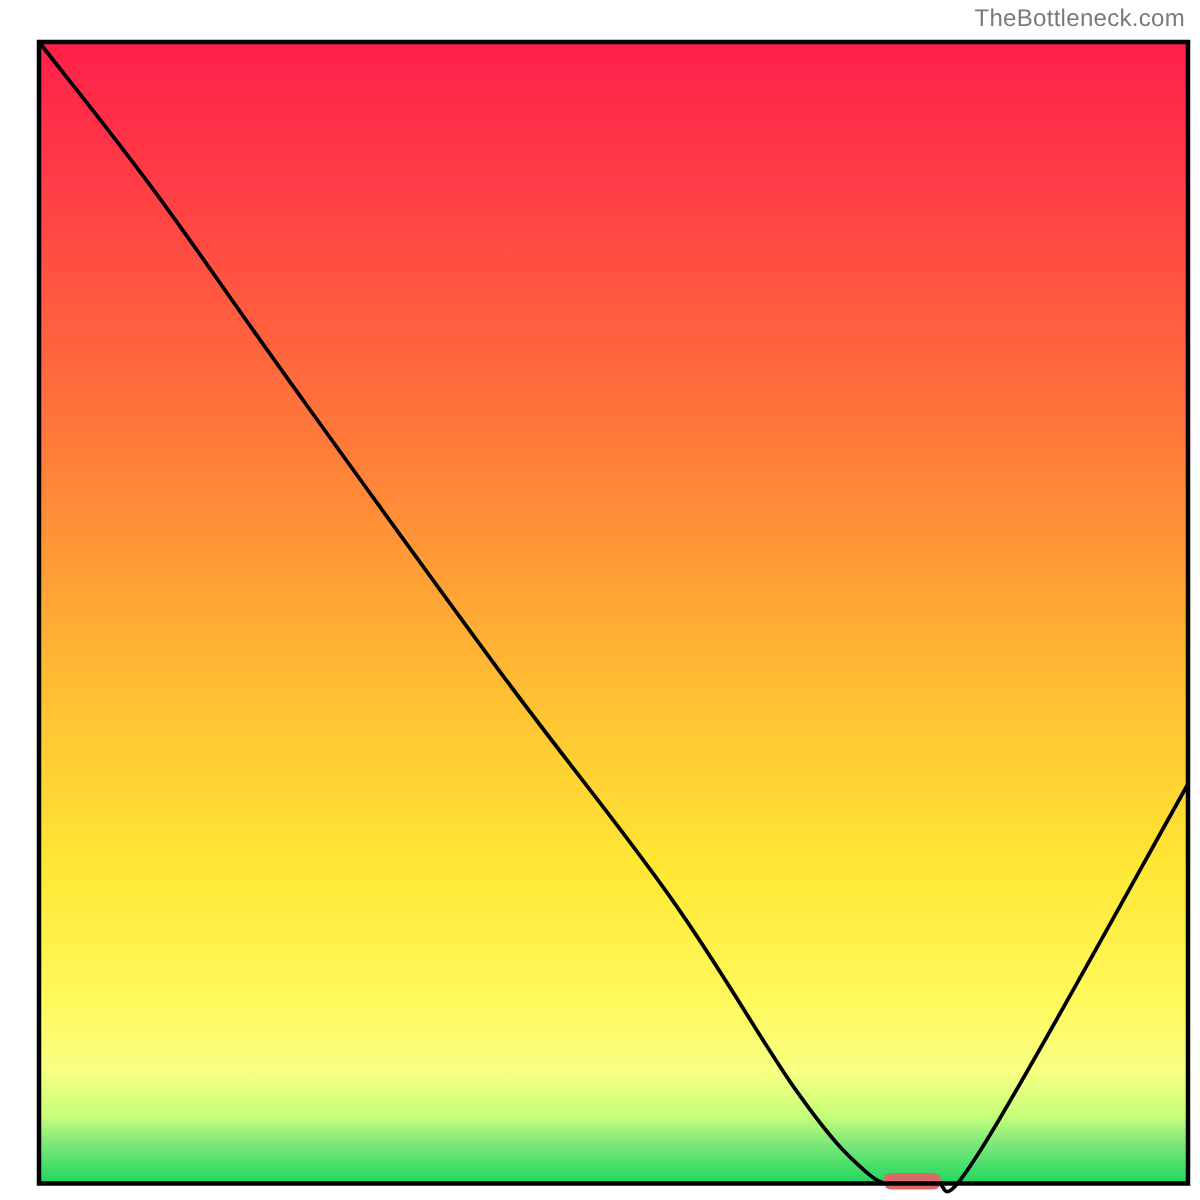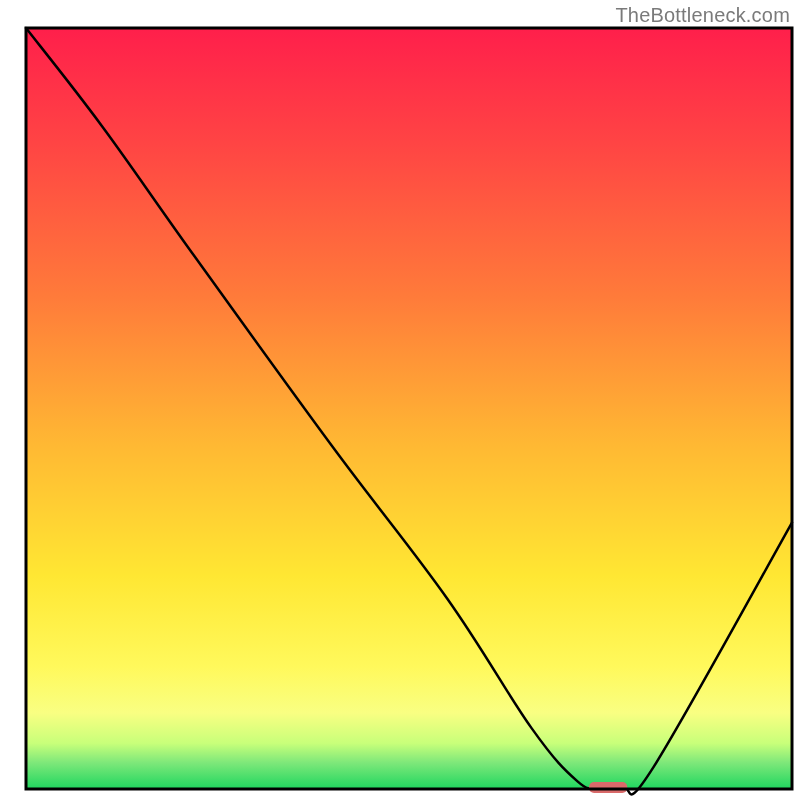--- a/index.html
+++ b/index.html
@@ -13,21 +13,21 @@
   .stage {
     position: relative;
     width: 800px;
     height: 800px;
   }
   .watermark {
     position: absolute;
     top: 4px;
     right: 10px;
     color: #7a7a7a;
-    font-size: 20px;
+    font-size: 16px;
     font-weight: 500;
     letter-spacing: 0.2px;
     z-index: 10;
   }
   svg {
     display: block;
   }
 </style>
 </head>
 <body>

